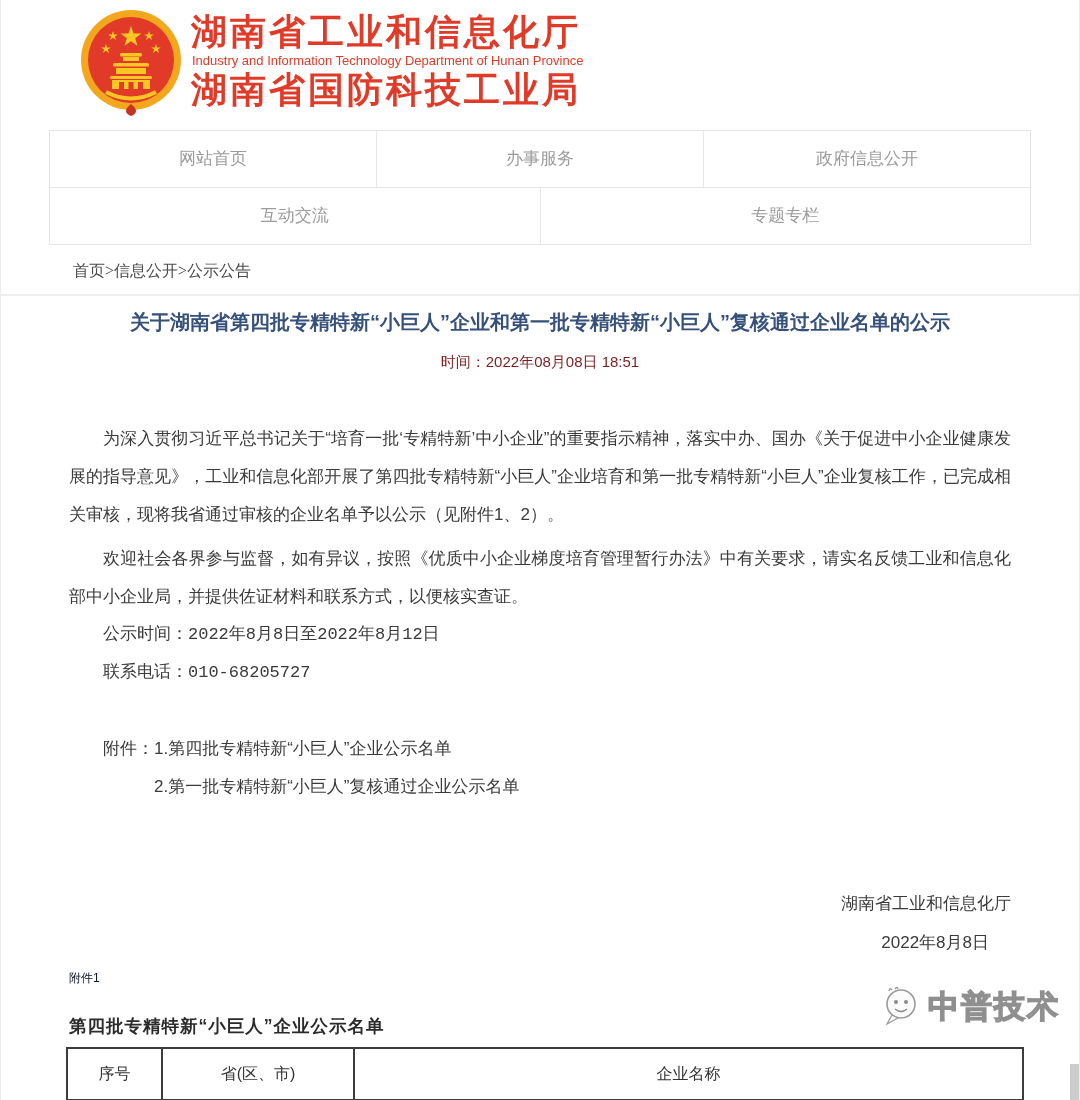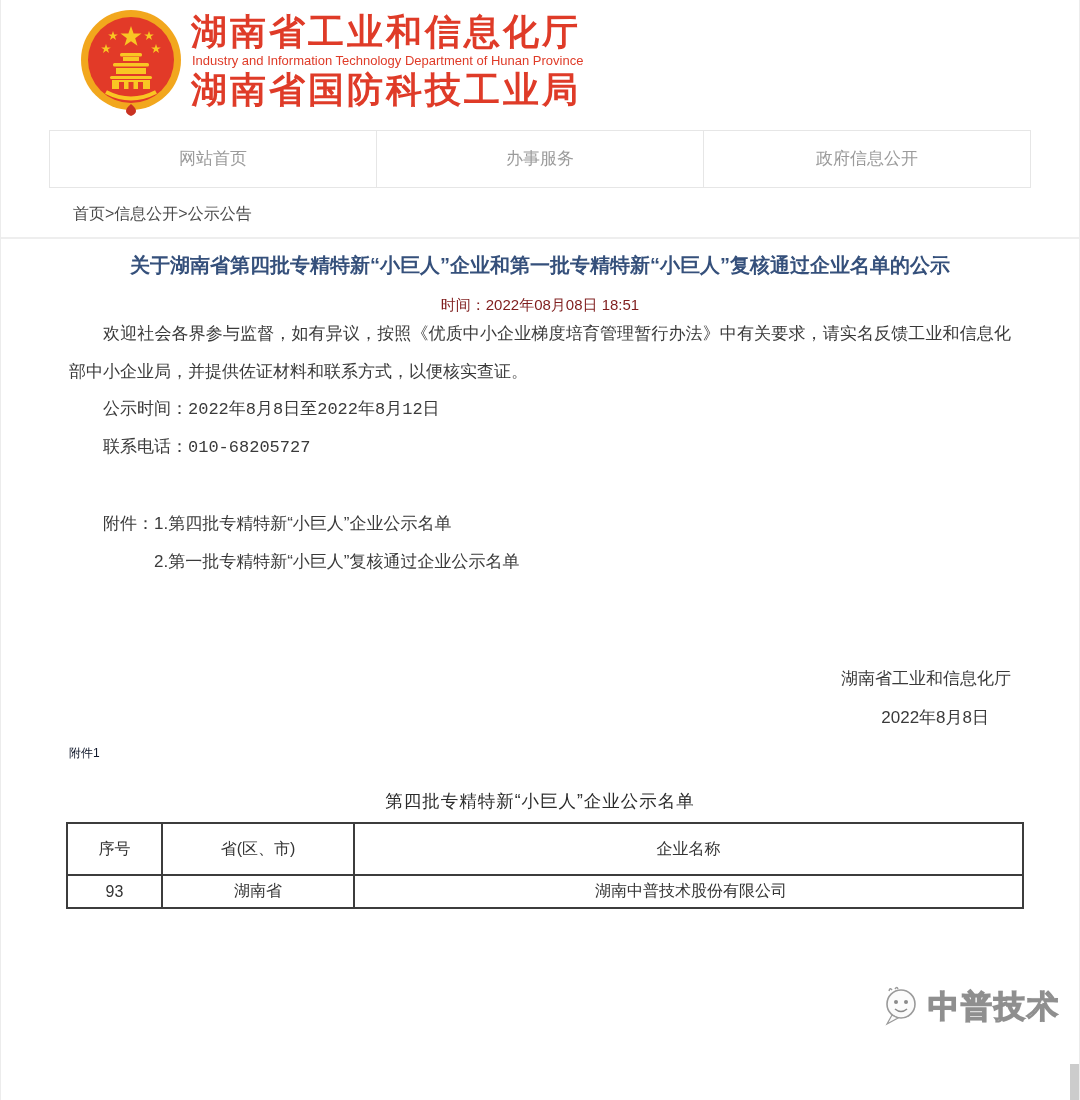--- a/index.html
+++ b/index.html
@@ -32,21 +32,21 @@
   .nav-row + .nav-row{border-top:1px solid var(--line);}
   .nav-cell{
     flex:1;text-align:center;line-height:56px;height:56px;
     font-size:17px;color:#9b9b9b;cursor:pointer;
   }
   .nav-cell + .nav-cell{border-left:1px solid var(--line);}
 
   
   .breadcrumb{
     padding:16px 0 12px 72px;font-size:16px;color:#4a4a4a;
-    border-bottom:2px solid #eeeeee;cursor:pointer;
+    border-bottom:2px solid #eeeeee;cursor:pointer;font-family:Liberation Serif, serif;
   }
 
   
   article{padding:0 68px;}
   .doc-title{
     margin-top:13px;font-size:20px;font-weight:bold;color:var(--navy);
     text-align:center;line-height:27px;white-space:nowrap;
   }
   .doc-time{text-align:center;font-size:15px;color:#7f1d1d;margin-top:17px;}
   .body-p{
@@ -55,21 +55,21 @@
   }
   .body-p.first{margin-top:48px;}
   .body-p + .body-p{margin-top:6px;}
   .info-line{font-size:17px;line-height:38px;color:var(--ink);padding-left:2em;font-family:Liberation Mono, monospace;}
   .attach-line{font-size:17px;line-height:38px;color:var(--ink);padding-left:2em;margin-top:38px;}
   .attach-line2{font-size:17px;line-height:38px;color:var(--ink);padding-left:85px;}
   .signature{margin-top:78px;text-align:right;font-size:17px;color:var(--ink);line-height:39px;}
   .sig-date{padding-right:22px;}
   .attach1-label{margin-top:4px;font-size:12px;color:#0f172a;line-height:24px;}
   .table-title{
-    text-align:center;font-size:17.5px;font-weight:normal;color:#2b2b2b;
+    text-align:left;font-size:17.5px;font-weight:bold;color:#2b2b2b;
     margin-top:24px;letter-spacing:1px;
   }
 
   
   table.roster{
     border-collapse:collapse;margin:9px 0 0 -3px;width:958px;
     table-layout:fixed;background:#fff;
   }
   table.roster th,table.roster td{
     border:2px solid var(--tableline);font-weight:normal;
@@ -134,28 +134,33 @@
       <div class="org-cn2">湖南省国防科技工业局</div>
     </div>
   </header>
 
   <nav class="main-nav">
     <div class="nav-row">
       <div class="nav-cell">网站首页</div>
       <div class="nav-cell">办事服务</div>
       <div class="nav-cell">政府信息公开</div>
     </div>
+    <div class="nav-row">
+      <div class="nav-cell">互动交流</div>
+      <div class="nav-cell">专题专栏</div>
+    </div>
   </nav>
 
   <div class="breadcrumb">首页&gt;信息公开&gt;公示公告</div>
 
   <article>
     <h1 class="doc-title">关于湖南省第四批专精特新“小巨人”企业和第一批专精特新“小巨人”复核通过企业名单的公示</h1>
     <div class="doc-time">时间：2022年08月08日 18:51</div>
 
+    <p class="body-p first">为深入贯彻习近平总书记关于“培育一批‘专精特新’中小企业”的重要指示精神，落实中办、国办《关于促进中小企业健康发展的指导意见》，工业和信息化部开展了第四批专精特新“小巨人”企业培育和第一批专精特新“小巨人”企业复核工作，已完成相关审核，现将我省通过审核的企业名单予以公示（见附件1、2）。</p>
     <p class="body-p">欢迎社会各界参与监督，如有异议，按照《优质中小企业梯度培育管理暂行办法》中有关要求，请实名反馈工业和信息化部中小企业局，并提供佐证材料和联系方式，以便核实查证。</p>
 
     <p class="info-line">公示时间：2022年8月8日至2022年8月12日</p>
     <p class="info-line">联系电话：010-68205727</p>
 
     <p class="attach-line"><span>附件：</span><span>1.第四批专精特新“小巨人”企业公示名单</span></p>
     <p class="attach-line2">2.第一批专精特新“小巨人”复核通过企业公示名单</p>
 
     <div class="signature">
       <div class="sig-org">湖南省工业和信息化厅</div>

